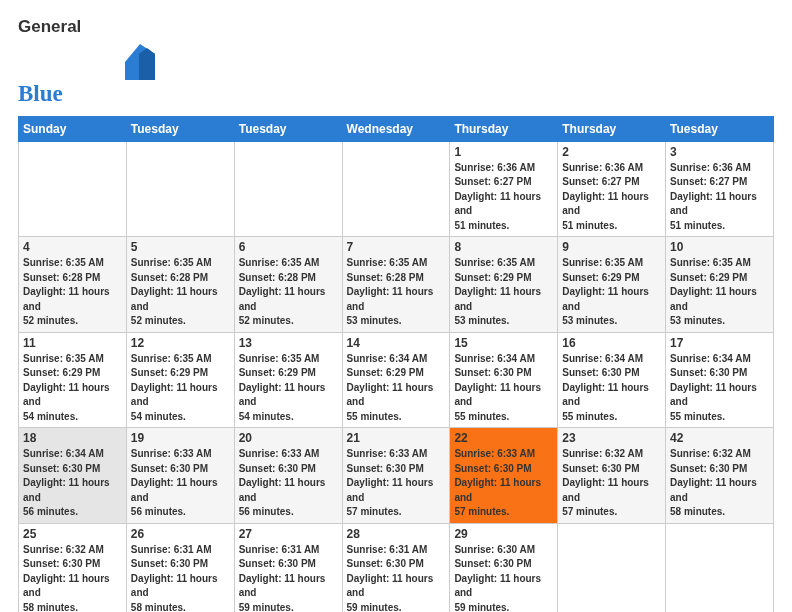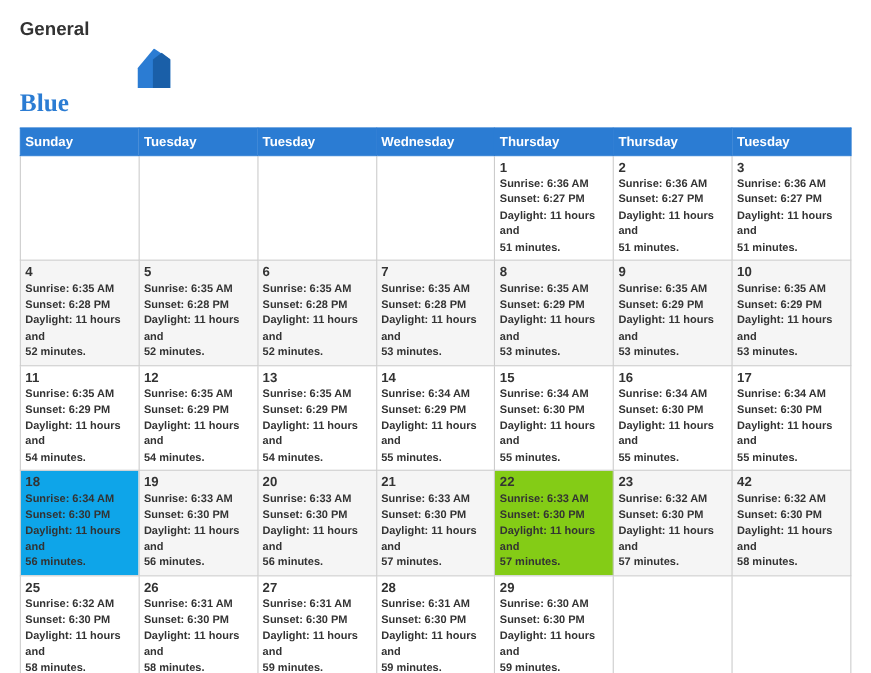--- a/index.html
+++ b/index.html
@@ -188,37 +188,37 @@
           <td>
             <span class="day-number">16</span>
             <div class="day-info">Sunrise: 6:34 AM<br>Sunset: 6:30 PM<br>Daylight: 11 hours and<br>55 minutes.</div>
           </td>
           <td>
             <span class="day-number">17</span>
             <div class="day-info">Sunrise: 6:34 AM<br>Sunset: 6:30 PM<br>Daylight: 11 hours and<br>55 minutes.</div>
           </td>
         </tr>
         <tr>
-          <td style="background: #0ea5e9; margin-top: 28px;">
+          <td style="background: #e5e5e5; margin-top: 28px;">
             <span class="day-number">18</span>
             <div class="day-info">Sunrise: 6:34 AM<br>Sunset: 6:30 PM<br>Daylight: 11 hours and<br>56 minutes.</div>
           </td>
           <td style="background: rgb(245, 245, 245);">
             <span class="day-number">19</span>
             <div class="day-info">Sunrise: 6:33 AM<br>Sunset: 6:30 PM<br>Daylight: 11 hours and<br>56 minutes.</div>
           </td>
           <td style="background: rgb(245, 245, 245);">
             <span class="day-number">20</span>
             <div class="day-info">Sunrise: 6:33 AM<br>Sunset: 6:30 PM<br>Daylight: 11 hours and<br>56 minutes.</div>
           </td>
           <td style="background: rgb(245, 245, 245);">
             <span class="day-number">21</span>
             <div class="day-info">Sunrise: 6:33 AM<br>Sunset: 6:30 PM<br>Daylight: 11 hours and<br>57 minutes.</div>
           </td>
-          <td style="background: #84cc16;">
+          <td style="background: #f97316;">
             <span class="day-number">22</span>
             <div class="day-info">Sunrise: 6:33 AM<br>Sunset: 6:30 PM<br>Daylight: 11 hours and<br>57 minutes.</div>
           </td>
           <td style="background: rgb(245, 245, 245);">
             <span class="day-number">23</span>
             <div class="day-info">Sunrise: 6:32 AM<br>Sunset: 6:30 PM<br>Daylight: 11 hours and<br>57 minutes.</div>
           </td>
           <td style="background: rgb(245, 245, 245);">
             <span class="day-number">42</span>
             <div class="day-info">Sunrise: 6:32 AM<br>Sunset: 6:30 PM<br>Daylight: 11 hours and<br>58 minutes.</div>

